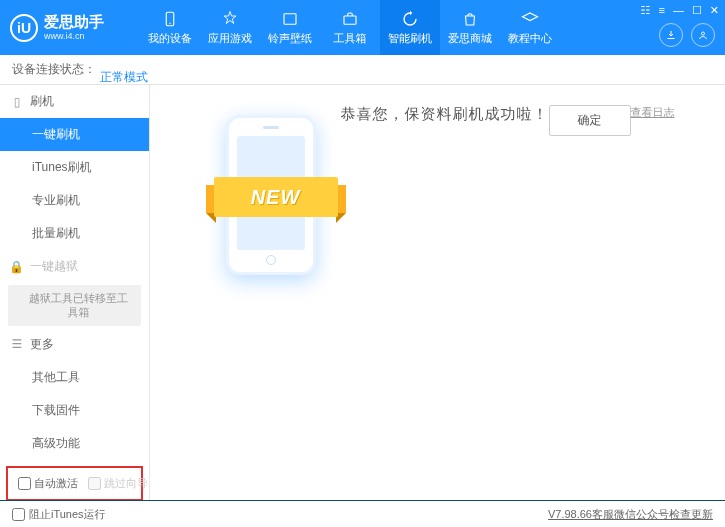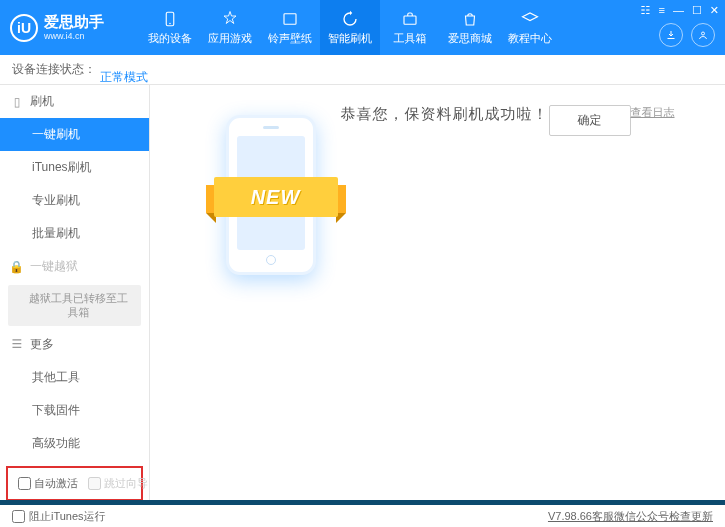--- a/index.html
+++ b/index.html
@@ -41,21 +41,21 @@
 .phone-speaker { position: absolute; top: 8px; left: 50%; transform: translateX(-50%); width: 16px; height: 3px; background: #d0e5f8; border-radius: 2px; }
 .new-ribbon { position: absolute; left: 5px; right: -5px; top: 72px; }
 .ribbon-back { position: absolute; left: 0; right: 0; top: 8px; height: 28px; background: #ffb020; }
 .ribbon-back::before, .ribbon-back::after { content: ''; position: absolute; top: 100%; border: 5px solid transparent; }
 .ribbon-back::before { left: 0; border-top-color: #cc8800; border-right-color: #cc8800; }
 .ribbon-back::after { right: 0; border-top-color: #cc8800; border-left-color: #cc8800; }
 .ribbon-front { position: absolute; left: 8px; right: 8px; top: 0; height: 40px; background: #ffcf3d; display: flex; align-items: center; justify-content: center; font-size: 20px; font-weight: 900; color: #fff; font-style: italic; letter-spacing: 1px; text-shadow: 1px 1px 0 #e0a800; border-radius: 2px; }
 .success-text { font-size: 15px; color: #555; margin-bottom: 16px; letter-spacing: 1px; }
 .ok-btn { padding: 6px 28px; border: 1px solid #ccc; background: #fff; font-size: 12px; color: #555; cursor: pointer; border-radius: 2px; margin-bottom: 14px; }
 .log-link { font-size: 11px; color: #999; text-decoration: underline; cursor: pointer; }
-.footer { height: 27px; border-top: 5px solid #0c4a6e; display: flex; align-items: center; padding: 0 12px; font-size: 11px; color: #666; justify-content: space-between; }
+.footer { height: 27px; border-top: 1px solid #0c4a6e; display: flex; align-items: center; padding: 0 12px; font-size: 11px; color: #666; justify-content: space-between; }
 .footer-left { display: flex; align-items: center; gap: 4px; }
 .footer-right { display: flex; align-items: center; gap: 0; text-decoration: underline; }
 .footer-right span { cursor: pointer; }
 </style>
 </head>
 <body>
 
 <div class="header">
   <div class="logo-area">
     <div class="logo-circle">iU</div>
@@ -83,37 +83,37 @@
       <span>应用游戏</span>
     </div>
     <div class="nav-item">
       <span class="nav-icon">
           <svg viewBox="0 0 24 24" width="18" height="18">
             <rect x="4" y="5" width="16" height="14" rx="1" fill="none" stroke="#fff" stroke-width="1.5"></rect>
           </svg>
         </span>
       <span>铃声壁纸</span>
     </div>
+    <div class="nav-item">
+      <span class="nav-icon">
+          <svg viewBox="0 0 24 24" width="18" height="18">
+            <rect x="4" y="8" width="16" height="11" rx="1" fill="none" stroke="#fff" stroke-width="1.5"></rect>
+            <path d="M9 8V6a2 2 0 012-2h2a2 2 0 012 2v2" fill="none" stroke="#fff" stroke-width="1.5"></path>
+          </svg>
+        </span>
+      <span>工具箱</span>
+    </div>
     <div class="nav-item active">
       <span class="nav-icon">
           <svg viewBox="0 0 24 24" width="18" height="18">
             <path d="M12 4a8 8 0 108 8" fill="none" stroke="#fff" stroke-width="1.8"></path>
             <path d="M12 1v6l3-3z"></path>
           </svg>
         </span>
       <span>智能刷机</span>
-    </div>
-    <div class="nav-item">
-      <span class="nav-icon">
-          <svg viewBox="0 0 24 24" width="18" height="18">
-            <rect x="4" y="8" width="16" height="11" rx="1" fill="none" stroke="#fff" stroke-width="1.5"></rect>
-            <path d="M9 8V6a2 2 0 012-2h2a2 2 0 012 2v2" fill="none" stroke="#fff" stroke-width="1.5"></path>
-          </svg>
-        </span>
-      <span>工具箱</span>
     </div>
     <div class="nav-item">
       <span class="nav-icon">
           <svg viewBox="0 0 24 24" width="18" height="18">
             <path d="M6 8h12l-1 12H7z" fill="none" stroke="#fff" stroke-width="1.5"></path>
             <path d="M9 8a3 3 0 016 0" fill="none" stroke="#fff" stroke-width="1.5"></path>
           </svg>
         </span>
       <span>爱思商城</span>
     </div>

